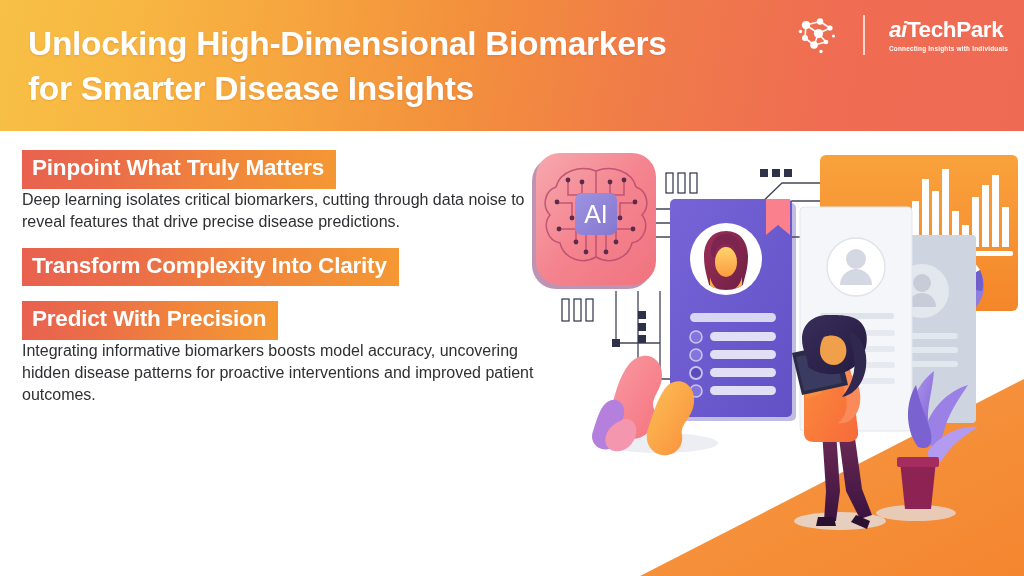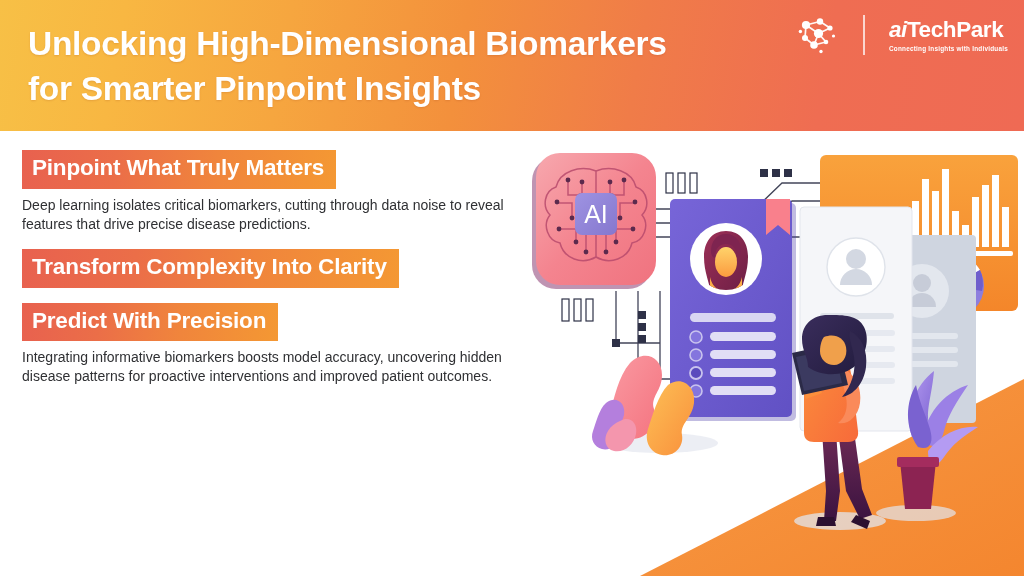--- a/index.html
+++ b/index.html
@@ -71,44 +71,43 @@
     color: #ffffff;
     font-size: 22.5px;
     font-weight: bold;
     line-height: 1;
     letter-spacing: -0.2px;
     padding: 7px 12px 9px 10px;
     background: linear-gradient(95deg, #e8614f 0%, #eb6e48 30%, #f0853c 62%, #f49833 100%);
     white-space: nowrap;
   }
   .section-body {
-    margin-top: 7px;
     color: #2f3033;
-    font-size: 14px;
+    font-size: 16px;
     line-height: 1.38;
     max-width: 525px;
   }
 
   
   .illustration {
     position: absolute; left: 520px; top: 131px;
     width: 504px; height: 445px;
     overflow: hidden;
   }
   .illustration svg { display: block; }
 </style>
 </head>
 <body>
 
 <div class="page">
 
   <div class="header">
     <div class="header-title">
       <div>Unlocking High-Dimensional Biomarkers</div>
-      <div>for Smarter Pinpoint Insights</div>
+      <div>for Smarter Disease Insights</div>
     </div>
 
     <div class="logo-wrap">
       <svg class="logo-mark" viewBox="0 0 42 42">
         <g fill="#ffffff">
           <circle cx="9" cy="11" r="4.1"></circle>
           <circle cx="23" cy="7.5" r="3.2"></circle>
           <circle cx="33" cy="14" r="2.6"></circle>
           <circle cx="21.5" cy="19.5" r="4.6"></circle>
           <circle cx="8" cy="24" r="3.0"></circle>

